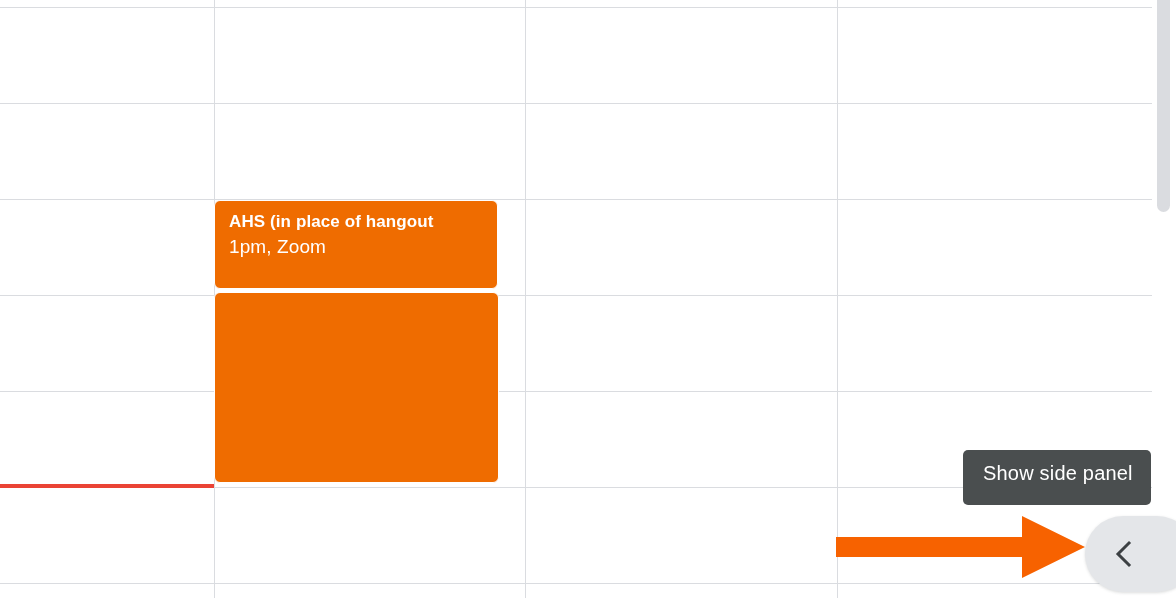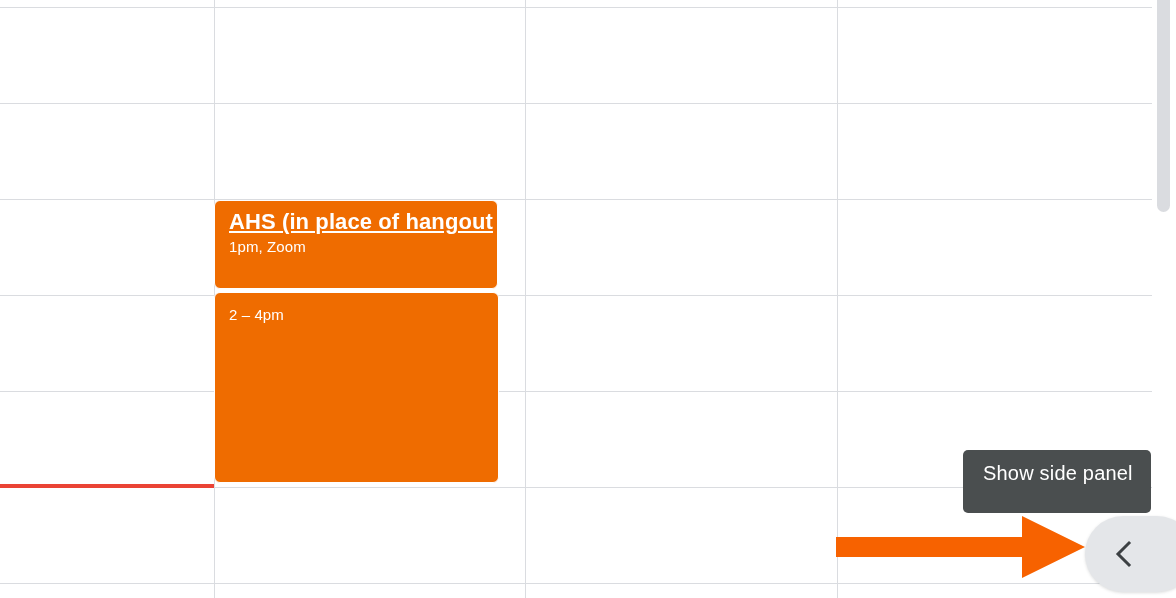--- a/index.html
+++ b/index.html
@@ -58,29 +58,28 @@
     border-radius: 6px;
     box-sizing: border-box;
     padding: 9px 0 0 14px;
     color: #ffffff;
     overflow: hidden;
     z-index: 6;
     cursor: pointer;
     border: 1px solid #ffffff;
   }
   .event-title {
-    font-size: 22px;
+    font-size: 17px;
     font-weight: bold;
     line-height: 24px;
     white-space: nowrap;
     letter-spacing: 0.1px;
-    text-decoration: underline;
   }
   .event-time {
-    font-size: 15px;
+    font-size: 19px;
     font-weight: normal;
     line-height: 25px;
     white-space: nowrap;
     letter-spacing: 0.1px;
   }
 
   #event-ahs {
     left: 214px;
     top: 200px;
     width: 284px;
@@ -152,21 +151,21 @@
   #side-panel-tooltip {
     position: absolute;
     left: 963px;
     top: 450px;
     height: 47px;
     background: #4a4e4f;
     border-radius: 5px;
     color: #ffffff;
     font-size: 20px;
     line-height: 47px;
-    padding: 0 18px 16px 20px;
+    padding: 0 18px 8px 20px;
     white-space: nowrap;
     z-index: 16;
     letter-spacing: 0.2px;
   }
 </style>
 </head>
 <body>
 
 <div id="calendar-grid">
 
@@ -185,21 +184,20 @@
 </div>
 
 <div id="current-time-line"></div>
 
 <div class="event" id="event-ahs">
   <div class="event-title">AHS (in place of hangout</div>
   <div class="event-time">1pm, Zoom</div>
 </div>
 
 <div class="event" id="event-justin">
-  <div class="event-time">2 – 4pm</div>
 </div>
 
 <div id="vertical-scrollbar-track"></div>
 <div id="vertical-scrollbar-thumb"></div>
 
 <svg id="annotation-arrow" viewBox="0 0 252 62" width="252" height="62">
   <path d="M0 21 L186 21 L186 0 L249 31 L186 62 L186 41 L0 41 Z" fill="#f76200"></path>
 </svg>
 
 <div id="side-panel-toggle">

